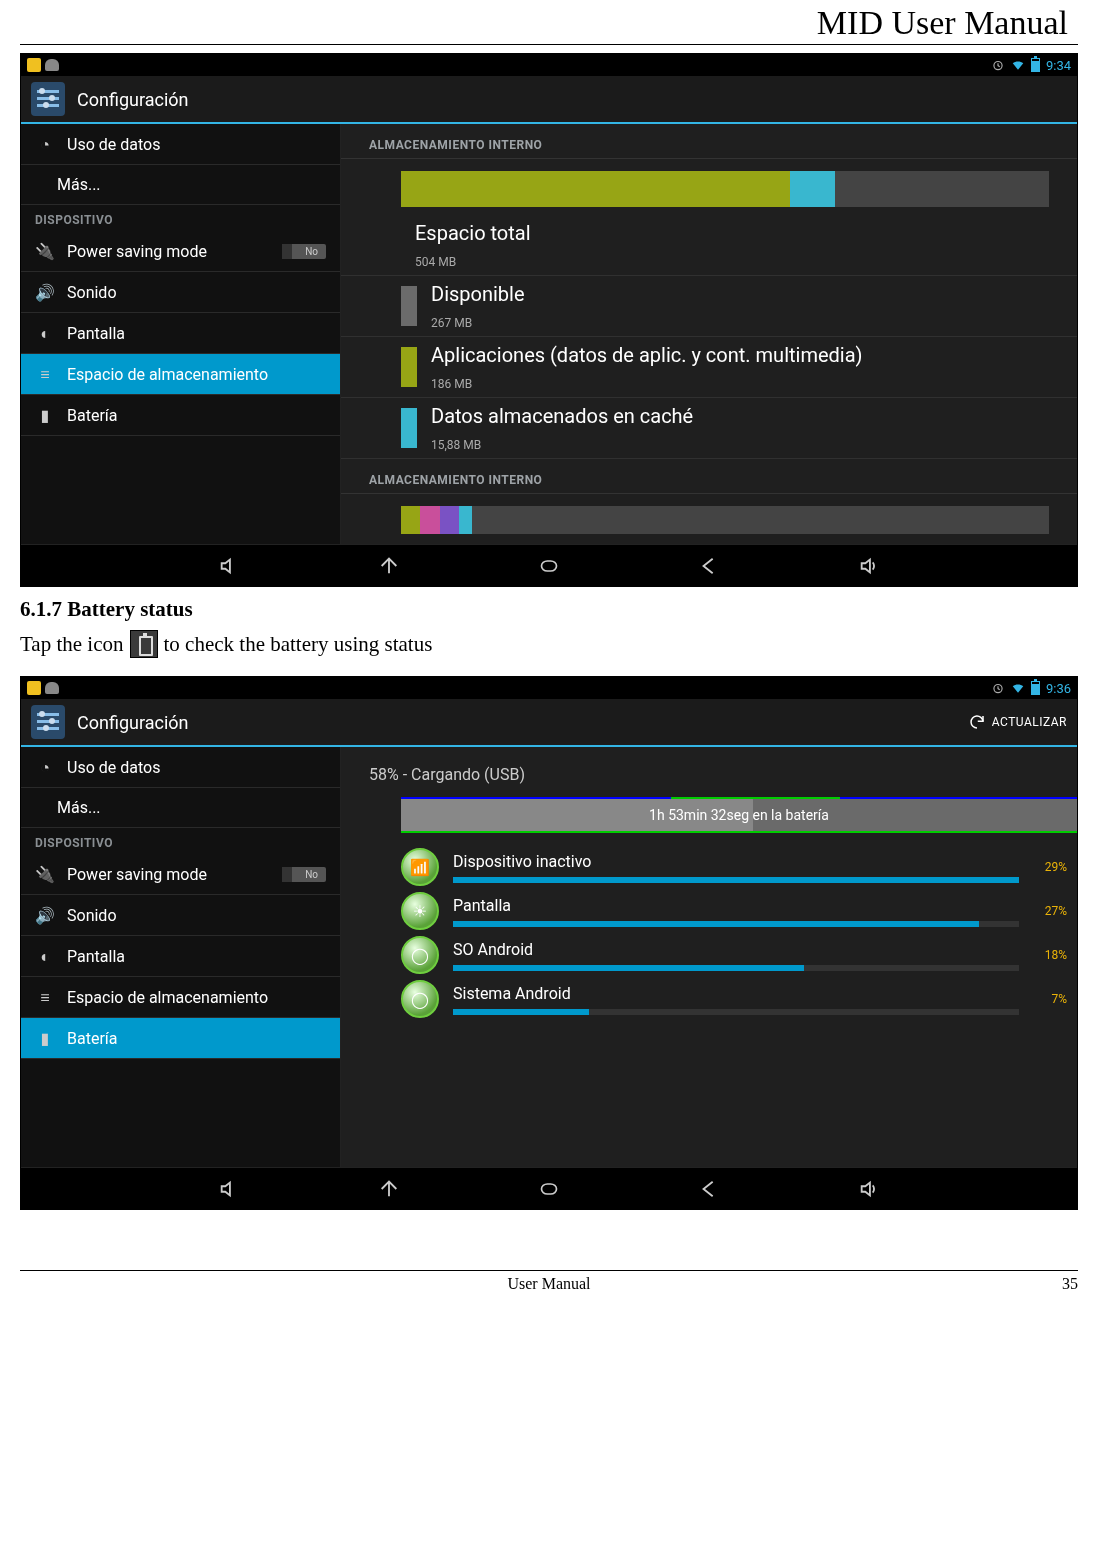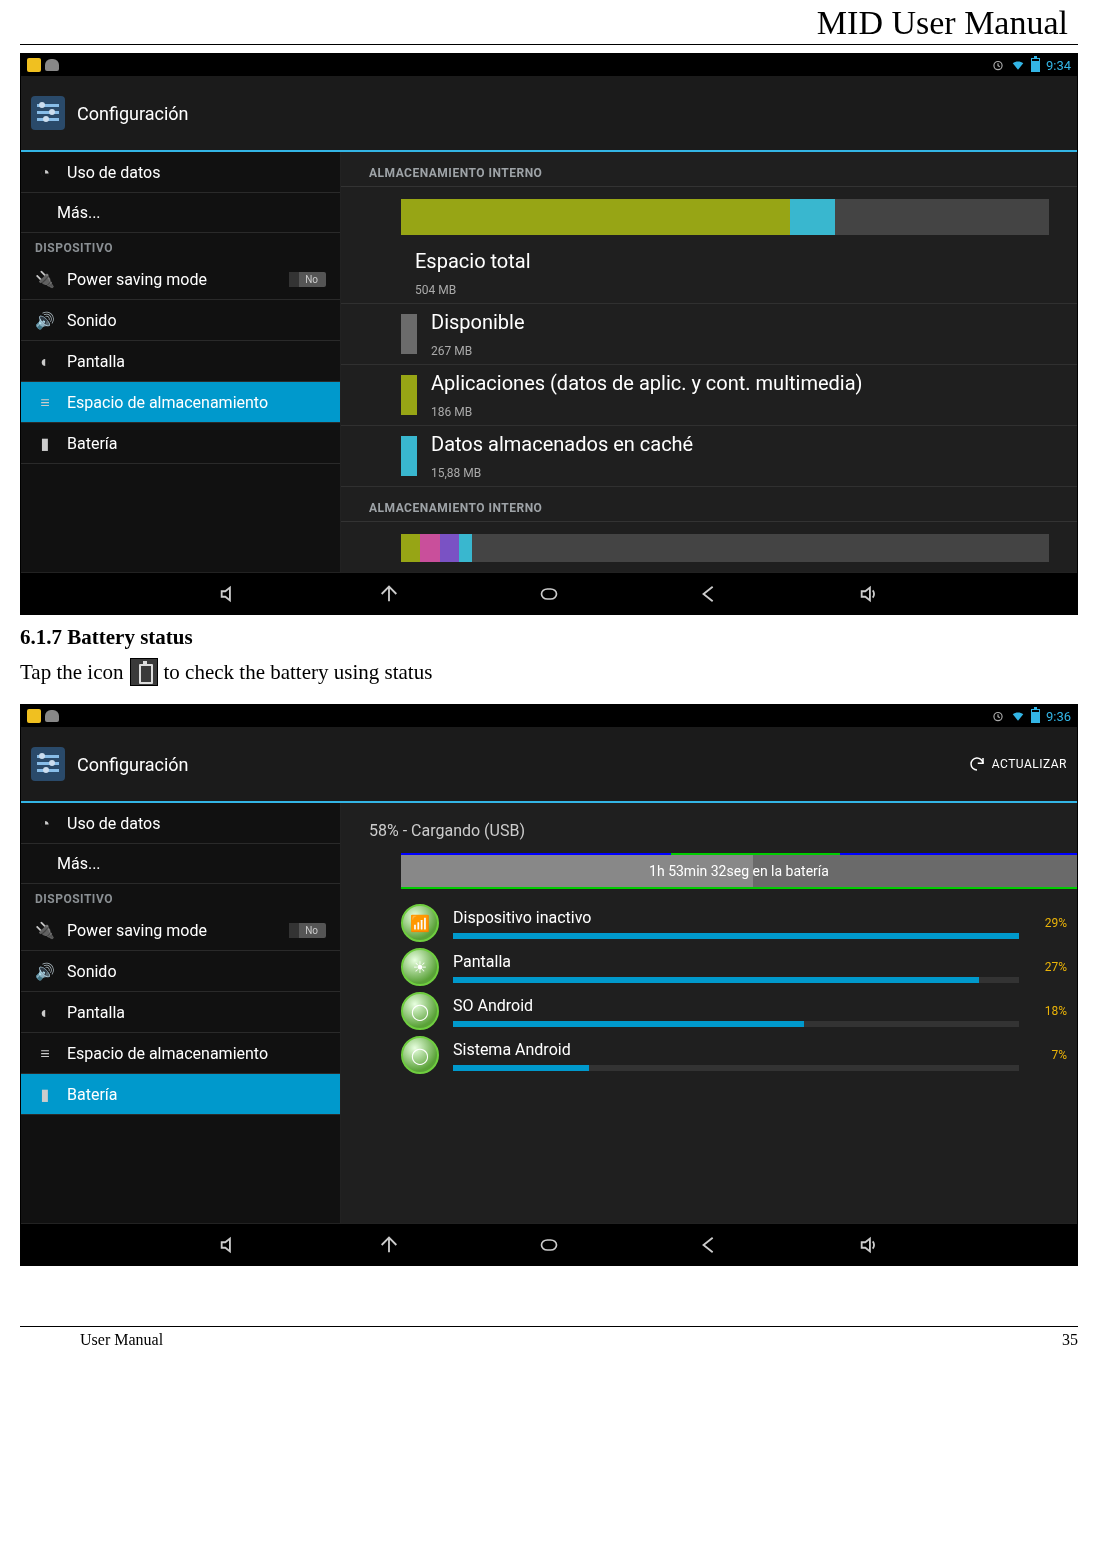--- a/index.html
+++ b/index.html
@@ -23,21 +23,21 @@
     border-top: 1.5px solid #000;
     margin: 0 0 8px 0;
   }
   .hr-bottom { margin-top: 60px; margin-bottom: 4px; }
   .footer-row {
     display: flex;
     justify-content: space-between;
     align-items: flex-start;
     font-size: 16px;
   }
-  .footer-center { flex: 1; text-align: left; }
+  .footer-center { flex: 1; text-align: center; }
   .footer-right { width: 60px; text-align: right; }
 
   .section-title {
     font-size: 21px;
     font-weight: bold;
     margin: 10px 0 8px 0;
   }
   .body-text {
     font-size: 21px;
     margin: 4px 0 18px 0;
@@ -121,21 +121,21 @@
     background: #33b5e5;
   }
   .sb-time { font-size: 13px; }
 
   .titlebar {
     display: flex;
     align-items: center;
     justify-content: space-between;
     background: #1b1b1b;
     border-bottom: 2px solid #33b5e5;
-    padding: 20px 10px;
+    padding: 6px 10px;
   }
   .titlebar-left { display: flex; align-items: center; gap: 12px; }
   .settings-icon {
     width: 34px; height: 34px;
     background: #2a4a6a;
     border-radius: 4px;
     position: relative;
   }
   .settings-icon::before {
     content: "";
@@ -198,21 +198,21 @@
     font-size: 12px;
     font-weight: bold;
     color: #8a8f93;
     letter-spacing: 0.5px;
   }
   .toggle-no {
     margin-left: auto;
     background: #555;
     color: #ccc;
     font-size: 10px;
-    padding: 2px 8px 2px 16px;
+    padding: 2px 8px 2px 23px;
     border-radius: 2px;
     position: relative;
   }
   .toggle-no::before {
     content: "";
     position: absolute;
     left: 0; top: 0; bottom: 0;
     width: 10px;
     background: #333;
   }

